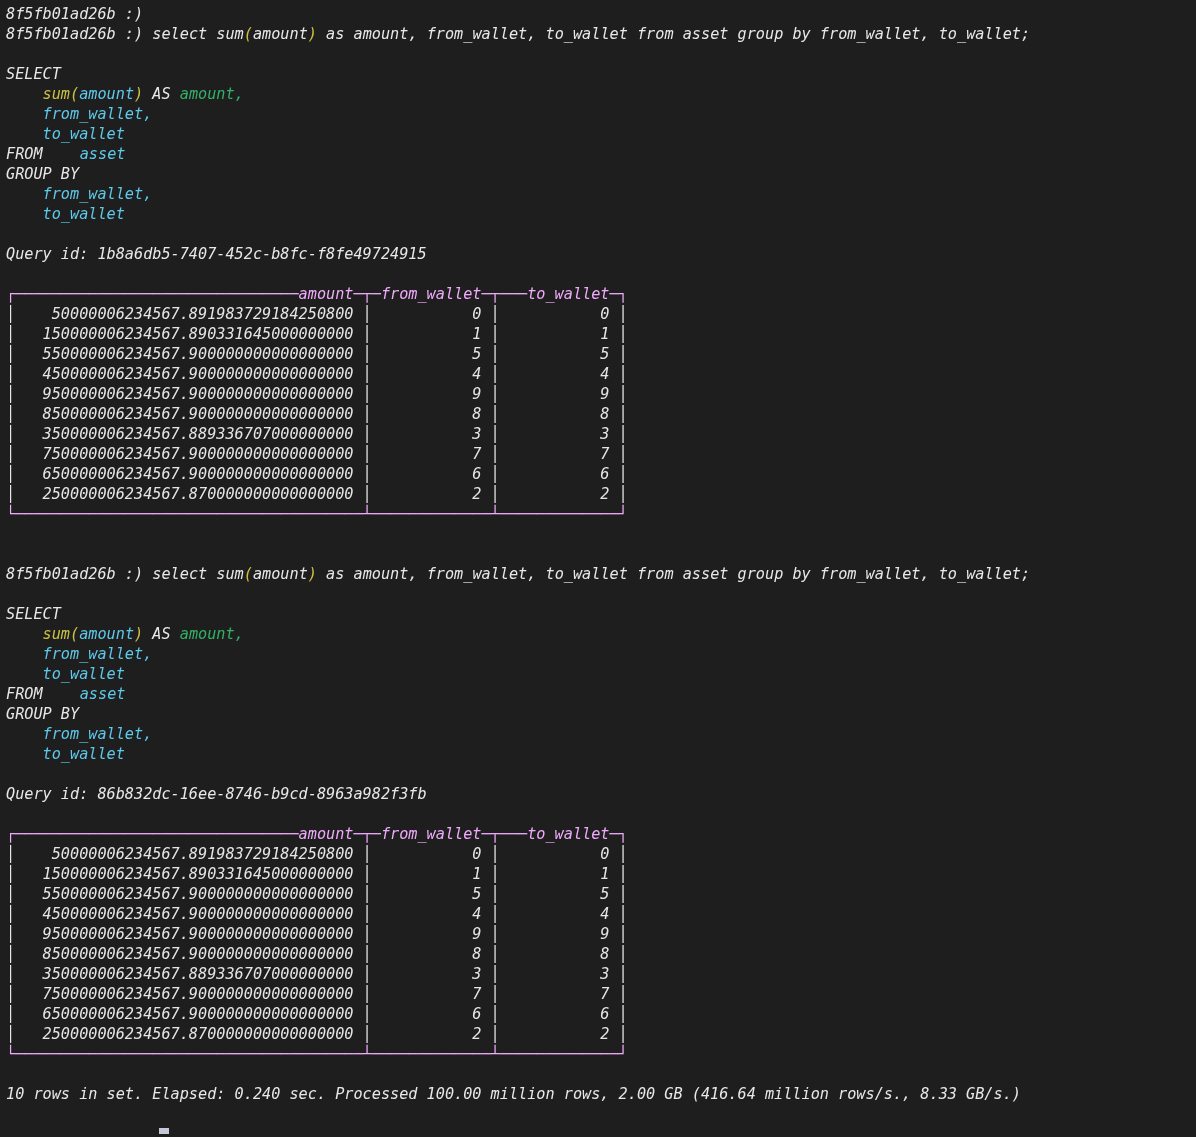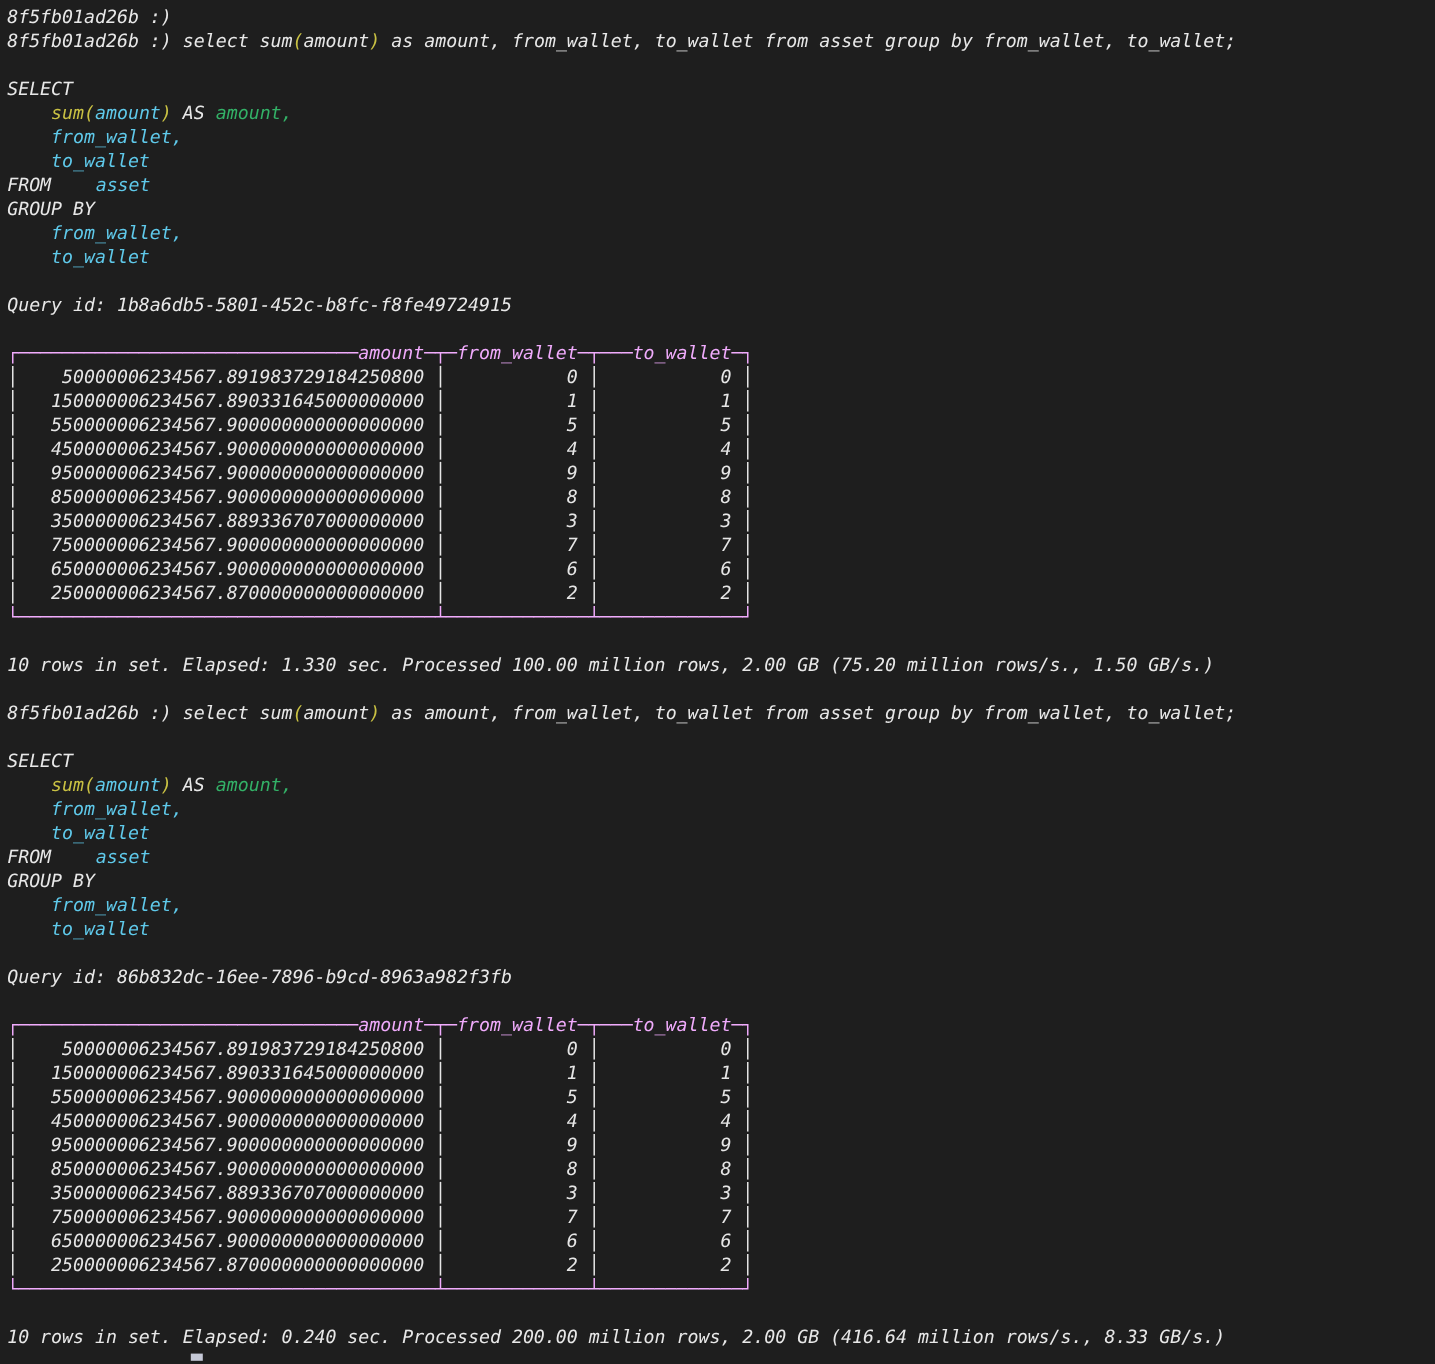--- a/index.html
+++ b/index.html
@@ -91,53 +91,52 @@
     <div class="line"><span>    </span><span class="func">sum</span><span class="paren">(</span><span class="ident">amount</span><span class="paren">)</span><span class="kw"> AS </span><span class="alias">amount</span><span class="alias">,</span></div>
     <div class="line"><span>    </span><span class="ident">from_wallet</span><span class="ident">,</span></div>
     <div class="line"><span>    </span><span class="ident">to_wallet</span></div>
     <div class="line"><span class="kw">FROM </span><span class="tbl">asset</span></div>
     <div class="line"><span class="kw">GROUP BY</span></div>
     <div class="line"><span>    </span><span class="ident">from_wallet</span><span class="ident">,</span></div>
     <div class="line"><span>    </span><span class="ident">to_wallet</span></div>
 
     <div class="blank"></div>
 
-    <div class="line"><span class="fg">Query id: </span><span class="fg">1b8a6db5-5801-452c-b8fc-f8fe49724915</span></div>
+    <div class="line"><span class="fg">Query id: </span><span class="fg">1b8a6db5-7407-452c-b8fc-f8fe49724915</span></div>
 
     <div class="blank"></div>
 
     <div class="rtable" id="rtable-1"><div class="rule">┌───────────────────────────────amount─┬─from_wallet─┬───to_wallet─┐</div><div class="datarow">│    50000006234567.891983729184250800 │           0 │           0 │</div><div class="datarow">│   150000006234567.890331645000000000 │           1 │           1 │</div><div class="datarow">│   550000006234567.900000000000000000 │           5 │           5 │</div><div class="datarow">│   450000006234567.900000000000000000 │           4 │           4 │</div><div class="datarow">│   950000006234567.900000000000000000 │           9 │           9 │</div><div class="datarow">│   850000006234567.900000000000000000 │           8 │           8 │</div><div class="datarow">│   350000006234567.889336707000000000 │           3 │           3 │</div><div class="datarow">│   750000006234567.900000000000000000 │           7 │           7 │</div><div class="datarow">│   650000006234567.900000000000000000 │           6 │           6 │</div><div class="datarow">│   250000006234567.870000000000000000 │           2 │           2 │</div><div class="rule">└──────────────────────────────────────┴─────────────┴─────────────┘</div></div>
 
     <div class="blank"></div>
 
-    <div class="line"><span class="stats">10 rows in set. Elapsed: 1.330 sec. Processed 100.00 million rows, 2.00 GB (75.20 million rows/s., 1.50 GB/s.)</span></div>
 
     <div class="blank"></div>
 
     <div class="line"><span class="fg">8f5fb01ad26b :) </span><span class="fg">select </span><span class="fg">sum</span><span class="paren">(</span><span class="fg">amount</span><span class="paren">)</span><span class="fg"> as amount, from_wallet, to_wallet from asset group by from_wallet, to_wallet;</span></div>
 
     <div class="blank"></div>
 
     <div class="line"><span class="kw">SELECT</span></div>
     <div class="line"><span>    </span><span class="func">sum</span><span class="paren">(</span><span class="ident">amount</span><span class="paren">)</span><span class="kw"> AS </span><span class="alias">amount</span><span class="alias">,</span></div>
     <div class="line"><span>    </span><span class="ident">from_wallet</span><span class="ident">,</span></div>
     <div class="line"><span>    </span><span class="ident">to_wallet</span></div>
     <div class="line"><span class="kw">FROM </span><span class="tbl">asset</span></div>
     <div class="line"><span class="kw">GROUP BY</span></div>
     <div class="line"><span>    </span><span class="ident">from_wallet</span><span class="ident">,</span></div>
     <div class="line"><span>    </span><span class="ident">to_wallet</span></div>
 
     <div class="blank"></div>
 
-    <div class="line"><span class="fg">Query id: </span><span class="fg">86b832dc-16ee-7896-b9cd-8963a982f3fb</span></div>
+    <div class="line"><span class="fg">Query id: </span><span class="fg">86b832dc-16ee-8746-b9cd-8963a982f3fb</span></div>
 
     <div class="blank"></div>
 
     <div class="rtable" id="rtable-2"><div class="rule">┌───────────────────────────────amount─┬─from_wallet─┬───to_wallet─┐</div><div class="datarow">│    50000006234567.891983729184250800 │           0 │           0 │</div><div class="datarow">│   150000006234567.890331645000000000 │           1 │           1 │</div><div class="datarow">│   550000006234567.900000000000000000 │           5 │           5 │</div><div class="datarow">│   450000006234567.900000000000000000 │           4 │           4 │</div><div class="datarow">│   950000006234567.900000000000000000 │           9 │           9 │</div><div class="datarow">│   850000006234567.900000000000000000 │           8 │           8 │</div><div class="datarow">│   350000006234567.889336707000000000 │           3 │           3 │</div><div class="datarow">│   750000006234567.900000000000000000 │           7 │           7 │</div><div class="datarow">│   650000006234567.900000000000000000 │           6 │           6 │</div><div class="datarow">│   250000006234567.870000000000000000 │           2 │           2 │</div><div class="rule">└──────────────────────────────────────┴─────────────┴─────────────┘</div></div>
 
     <div class="blank"></div>
 
-    <div class="line"><span class="stats">10 rows in set. Elapsed: 0.240 sec. Processed 200.00 million rows, 2.00 GB (416.64 million rows/s., 8.33 GB/s.)</span></div>
+    <div class="line"><span class="stats">10 rows in set. Elapsed: 0.240 sec. Processed 100.00 million rows, 2.00 GB (416.64 million rows/s., 8.33 GB/s.)</span></div>
 
   </div>
 
   <div class="cursor"></div>
 </div>
 
 </body></html>

